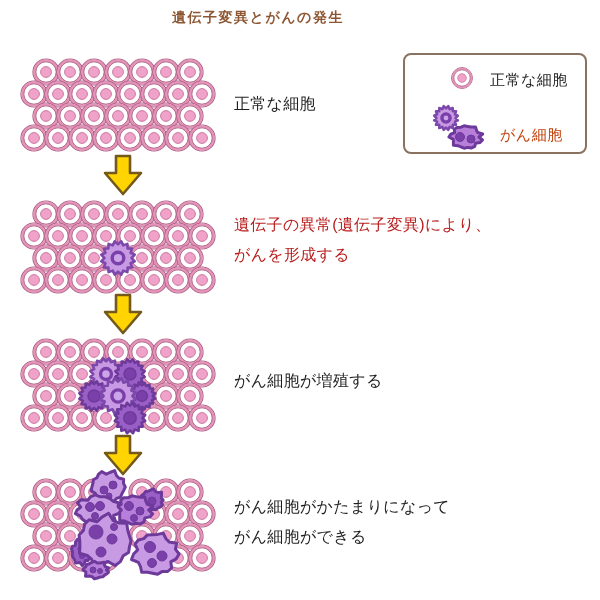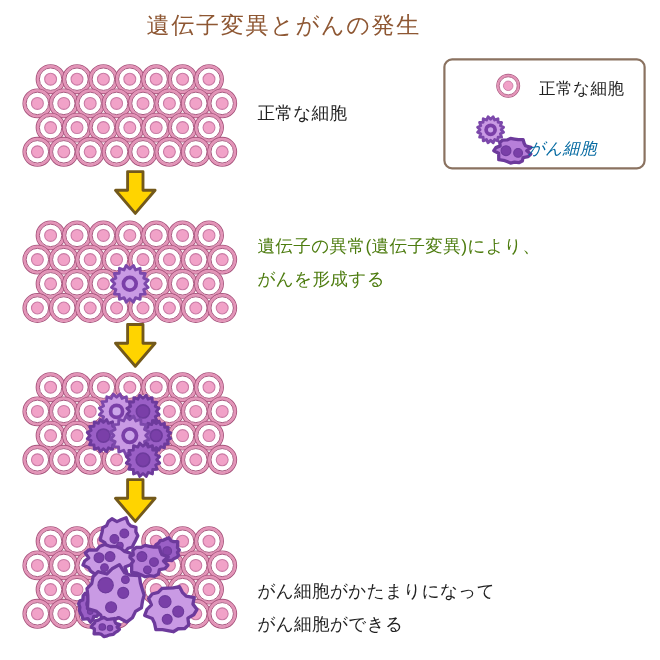--- a/index.html
+++ b/index.html
@@ -1,20 +1,20 @@
 <!DOCTYPE html>
 <html><head>
 <meta charset="utf-8">
 <style>
   *{box-sizing:border-box;margin:0;padding:0}
   html,body{width:600px;height:600px;background:#ffffff}
   body{font-family:"Liberation Sans","DejaVu Sans",sans-serif;position:relative;overflow:hidden}
   .canvas{position:absolute;inset:0}
   .title{position:absolute;top:9px;left:0;width:516px;text-align:center;
-         font-size:21px;font-weight:normal;letter-spacing:1.5px}
+         font-size:14px;font-weight:bold;letter-spacing:1.5px}
   .legend{position:absolute;left:403px;top:53px;width:184px;height:101px;
           border:2px solid #8a7260;border-radius:8px;background:#fff}
   .legend-label{position:absolute;font-size:15px;letter-spacing:.5px;white-space:nowrap}
   .legend-icon{position:absolute;overflow:visible}
   svg.cluster{position:absolute;left:20px;overflow:visible}
   svg.arrow{position:absolute;left:103px;overflow:visible}
   .stage-label{position:absolute;left:234px;font-size:16px;line-height:30px;
                letter-spacing:.3px;white-space:nowrap}
 </style>
 </head>
@@ -38,21 +38,21 @@
         <g>
           <path d="M24.6,19.0L26.8,21.3L23.9,22.7L25.0,25.7L21.8,25.8L21.7,29.0L18.7,27.9L17.3,30.8L15.0,28.6L12.7,30.8L11.3,27.9L8.3,29.0L8.2,25.8L5.0,25.7L6.1,22.7L3.2,21.3L5.4,19.0L3.2,16.7L6.1,15.3L5.0,12.3L8.2,12.2L8.3,9.0L11.3,10.1L12.7,7.2L15.0,9.4L17.3,7.2L18.7,10.1L21.7,9.0L21.8,12.2L25.0,12.3L23.9,15.3L26.8,16.7Z" fill="#c99ae4" stroke="#7c48ab" stroke-width="2.6" stroke-linejoin="round"></path>
           <circle cx="15" cy="19" r="4.08" fill="#cba4e9" stroke="#7a3fa8" stroke-width="3.4"></circle>
         </g>
         <g>
           <path d="M47.9,38.0L51.5,41.0L49.1,43.4L44.6,44.2L43.8,47.4L40.7,48.9L36.7,48.4L33.1,49.2L29.9,47.9L26.8,46.7L22.4,46.2L22.4,42.9L22.3,40.3L17.9,38.0L19.8,35.2L23.7,33.6L23.3,30.4L25.9,28.4L30.0,28.2L33.1,26.8L36.7,27.4L40.2,28.0L44.5,27.9L45.5,31.2L46.7,33.5L51.7,35.0Z" fill="#b77fd9" stroke="#6d3a9c" stroke-width="3" stroke-linejoin="round"></path>
           <circle cx="29" cy="38" r="4.5" fill="#7a3fa8" stroke="#6d3a9c" stroke-width="1"></circle>
           <circle cx="40" cy="40" r="4" fill="#7a3fa8" stroke="#6d3a9c" stroke-width="1"></circle>
         </g>
       </svg>
-    <span class="legend-label" style="left: 75px; top: 71px; color: #0369a1; font-style: italic;">がん細胞</span>
+    <span class="legend-label" style="left: 95px; top: 71px; color: #c2410c;">がん細胞</span>
   </div>
 
   <svg class="cluster" id="cluster-0" style="top:58px" width="200" height="110">
       <g>
         <circle cx="26" cy="14" r="13" fill="#ffffff" stroke="#a8567e" stroke-width="1.2"></circle>
         <circle cx="26" cy="14" r="11.6" fill="none" stroke="#e494b8" stroke-width="2.4"></circle>
         <circle cx="26" cy="14" r="10.2" fill="none" stroke="#a8567e" stroke-width="0.9"></circle>
         <circle cx="26" cy="14" r="5.4" fill="#f1a2c8" stroke="#c97aa4" stroke-width="1"></circle>
       </g>
       <g>
@@ -780,22 +780,25 @@
         <path d="M159.1,76.0L156.1,80.9L150.8,83.9L151.6,90.0L147.7,93.5L142.0,93.6L137.6,96.3L132.5,95.2L127.7,94.3L121.7,94.3L120.4,88.3L118.4,84.3L111.5,81.5L113.6,76.0L117.7,71.9L115.1,66.1L118.3,62.0L123.8,60.6L127.4,56.9L132.5,56.7L137.5,56.4L143.2,55.3L146.0,60.8L149.2,64.0L156.6,65.2L155.4,71.2Z" fill="#c99ae4" stroke="#6d3a9c" stroke-width="3" stroke-linejoin="round"></path>
         <circle cx="130" cy="69" r="5.5" fill="#7a3fa8" stroke="#6d3a9c" stroke-width="1"></circle>
         <circle cx="142" cy="78" r="5" fill="#7a3fa8" stroke="#6d3a9c" stroke-width="1"></circle>
         <circle cx="132" cy="85" r="4.5" fill="#7a3fa8" stroke="#6d3a9c" stroke-width="1"></circle>
       </g>
     </svg>
 
   <div class="stage-label" style="top: 89px; color: rgb(31, 31, 31);">
     <div>正常な細胞</div>
   </div>
-  <div class="stage-label" style="top: 210px; color: #4d7c0f;">
+  <div class="stage-label" style="top: 210px; color: #b91c1c;">
     <div>遺伝子の異常(遺伝子変異)により、</div>
     <div>がんを形成する</div>
   </div>
-  <div class="stage-label" style="top: 492px; color: rgb(31, 31, 31); margin-top: 32px;">
+  <div class="stage-label" style="top: 366px; color: rgb(31, 31, 31);">
+    <div>がん細胞が増殖する</div>
+  </div>
+  <div class="stage-label" style="top: 492px; color: rgb(31, 31, 31);">
     <div>がん細胞がかたまりになって</div>
     <div>がん細胞ができる</div>
   </div>
 
 </div>
 
 </body></html>

